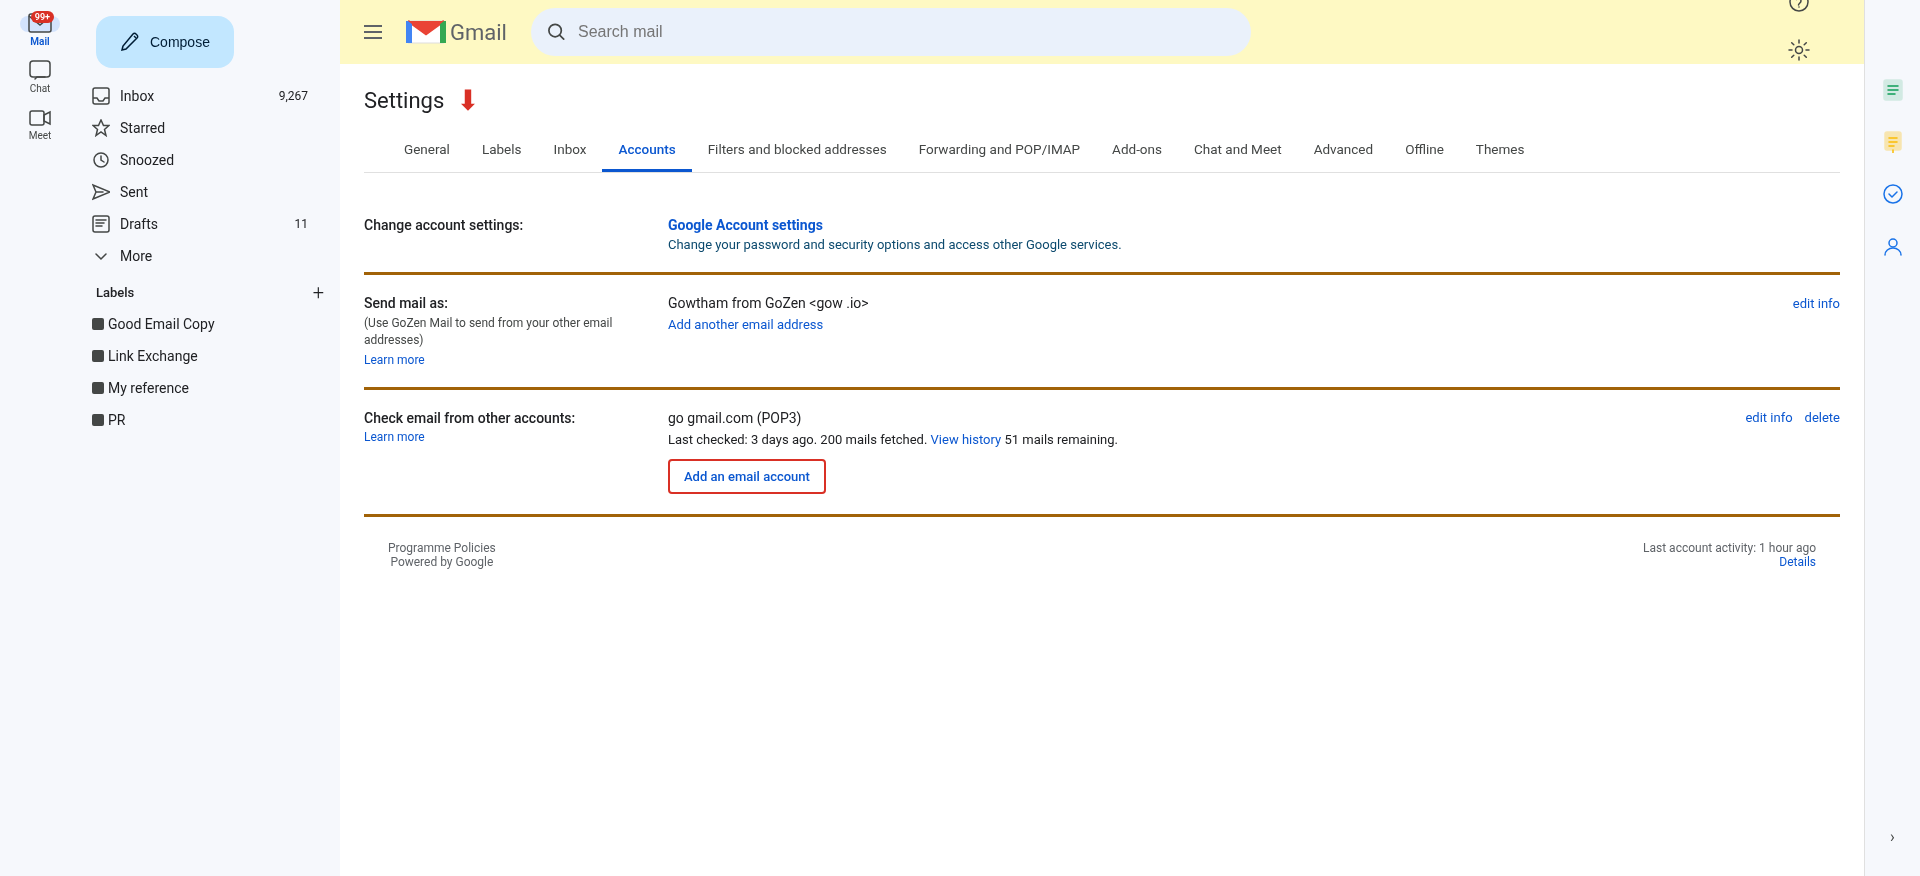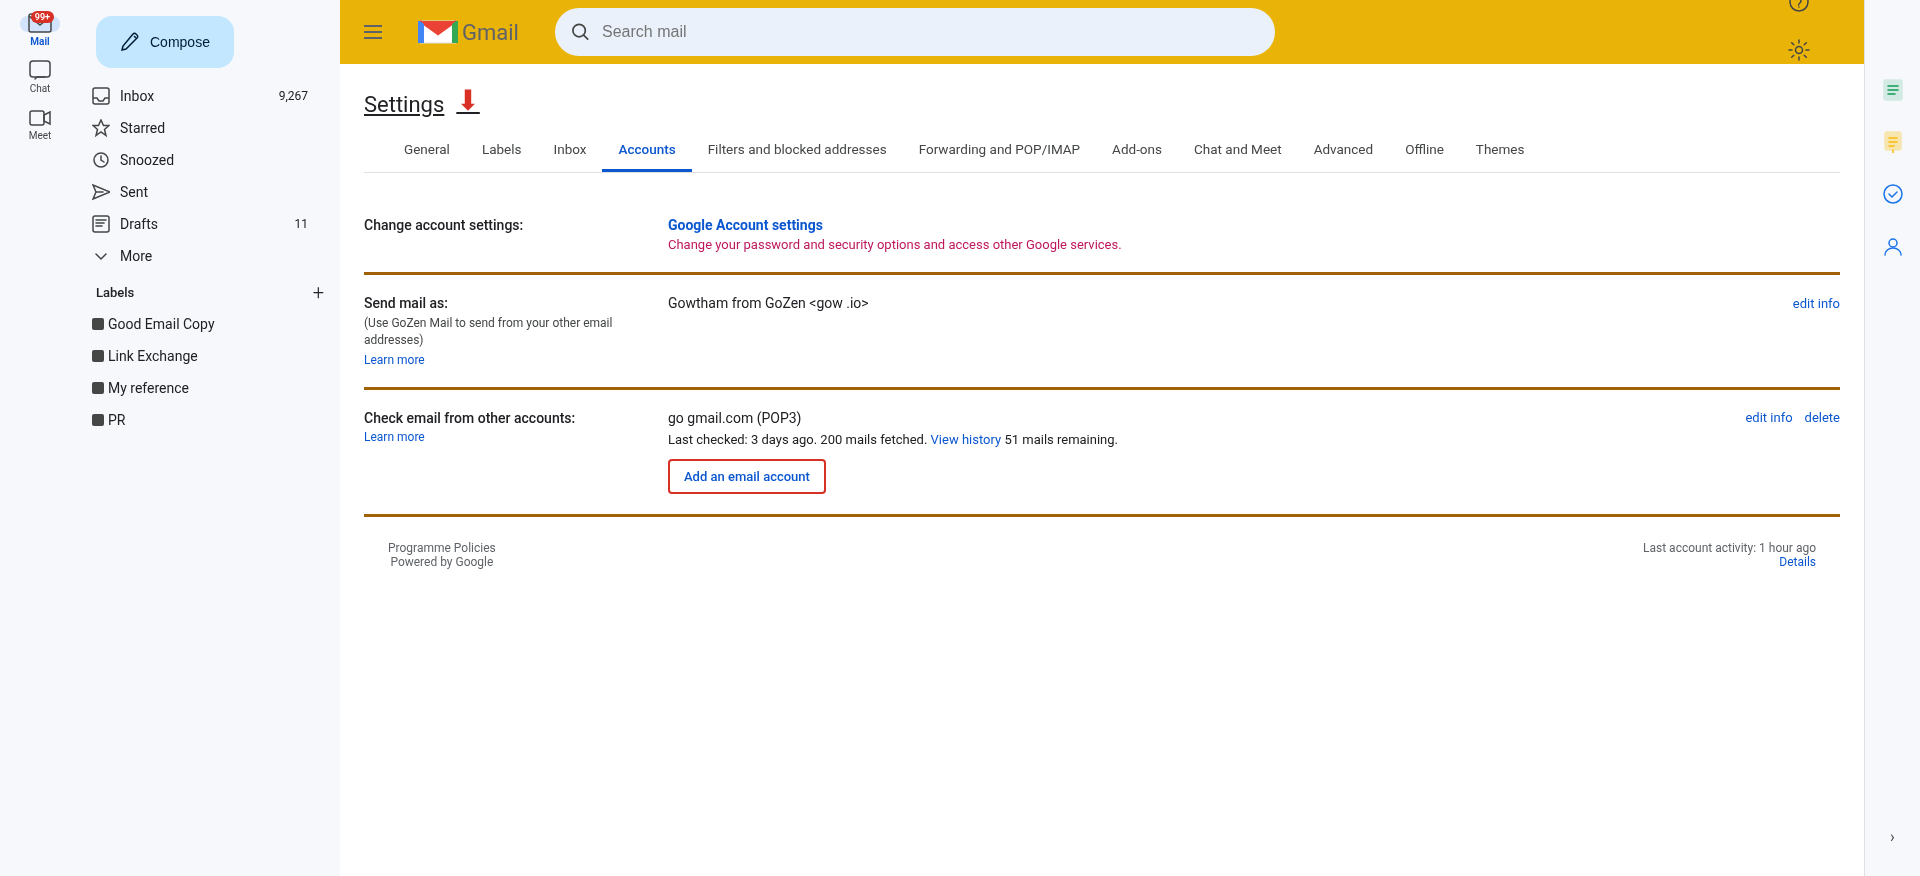--- a/index.html
+++ b/index.html
@@ -19,50 +19,50 @@
     .nav-item { display: flex; align-items: center; padding: 4px 16px 4px 12px; height: 32px; border-radius: 0 16px 16px 0; cursor: pointer; margin-right: 16px; gap: 10px; font-size: 14px; color: #202124; }
     .nav-item .count { margin-left: auto; font-size: 12px; color: #202124; }
     .nav-section-title { font-size: 13px; font-weight: 500; color: #202124; padding: 8px 16px 4px; display: flex; align-items: center; justify-content: space-between; }
     .label-item { display: flex; align-items: center; padding: 4px 16px 4px 12px; height: 32px; border-radius: 0 16px 16px 0; cursor: pointer; margin-right: 16px; gap: 4px; font-size: 14px; color: #202124; }
     .label-dot { width: 12px; height: 12px; border-radius: 2px; background: #444746; flex-shrink: 0; }
 
     
     .content-area { flex: 1; display: flex; flex-direction: column; overflow: hidden; }
 
     
-    .topbar { height: 64px; background: #eab308; display: flex; align-items: center; padding: 0 16px; gap: 28px; flex-shrink: 0; }
+    .topbar { height: 64px; background: #fef9c3; display: flex; align-items: center; padding: 0 16px; gap: 16px; flex-shrink: 0; }
     .menu-icon { cursor: pointer; padding: 8px; border-radius: 50%; display: flex; align-items: center; justify-content: center; }
     .gmail-logo { display: flex; align-items: center; gap: 4px; margin-right: 8px; }
     .search-bar { flex: 1; max-width: 720px; background: #eaf1fb; border-radius: 24px; height: 48px; display: flex; align-items: center; padding: 0 16px; gap: 12px; }
     .search-bar input { border: none; background: transparent; font-size: 16px; outline: none; width: 100%; color: #202124; }
     .topbar-right { margin-left: auto; display: flex; align-items: center; gap: 8px; flex-direction: column; }
     .icon-btn { width: 40px; height: 40px; border-radius: 50%; display: flex; align-items: center; justify-content: center; cursor: pointer; border: none; background: transparent; }
     .active-status { display: flex; align-items: center; gap: 6px; padding: 6px 12px; border-radius: 20px; cursor: pointer; font-size: 14px; color: #202124; }
     .green-dot { width: 10px; height: 10px; border-radius: 50%; background: #1e8e3e; flex-shrink: 0; }
     .notification-badge { position: relative; }
     .badge { position: absolute; top: -2px; right: -2px; background: #d93025; color: white; font-size: 9px; border-radius: 8px; padding: 1px 4px; font-weight: 600; }
 
     
     .settings-content { flex: 1; background: white; overflow-y: auto; padding: 0; margin: 0; }
     .settings-header { padding: 20px 24px 0; }
-    .settings-title { font-size: 22px; font-weight: 400; color: #202124; margin-bottom: 0; display: flex; align-items: flex-end; gap: 12px; text-decoration: underline; }
+    .settings-title { font-size: 22px; font-weight: 400; color: #202124; margin-bottom: 0; display: flex; align-items: center; gap: 12px; }
     .red-arrow { color: #d93025; font-size: 28px; }
     .settings-tabs { display: flex; flex-wrap: wrap; gap: 0; padding: 0 24px; border-bottom: 1px solid #e0e0e0; margin-top: 12px; }
     .tab { padding: 12px 16px; font-size: 13.5px; color: #444746; cursor: pointer; white-space: nowrap; border-bottom: 3px solid transparent; }
     .tab.active { color: #0b57d0; border-bottom: 3px solid #0b57d0; font-weight: 500; }
     .settings-body { padding: 24px; }
     .settings-row { display: flex; align-items: flex-start; padding: 20px 0; border-bottom: 3px solid #a16207; gap: 24px; }
     .settings-row:last-child { border-bottom: none; }
     .settings-label { width: 280px; flex-shrink: 0; }
     .settings-label .main-label { font-weight: 500; font-size: 14px; color: #202124; }
     .settings-label .sub-label { font-size: 12px; color: #444746; margin-top: 4px; line-height: 1.4; }
     .settings-label .learn-more { color: #0b57d0; cursor: pointer; font-size: 12px; margin-top: 4px; display: block; }
     .settings-value { flex: 1; }
     .settings-value .blue-link { color: #0b57d0; cursor: pointer; text-decoration: none; font-weight: bold; }
-    .settings-value .description { font-size: 13px; color: #be185d; margin-top: 4px; }
+    .settings-value .description { font-size: 13px; color: #0c4a6e; margin-top: 4px; }
     .settings-value .email-info { font-size: 14px; color: #202124; }
     .settings-value .action-row { display: flex; align-items: center; justify-content: space-between; margin-bottom: 6px; }
     .edit-link { color: #0b57d0; cursor: pointer; font-size: 13px; margin-left: auto; }
     .delete-link { color: #0b57d0; cursor: pointer; font-size: 13px; margin-left: 12px; }
     .add-another { color: #0b57d0; cursor: pointer; font-size: 13px; display: block; margin-top: 6px; }
     .email-account-btn { display: inline-block; padding: 8px 14px; border: 2px solid #d93025; border-radius: 4px; color: #0b57d0; font-size: 13px; font-weight: 500; cursor: pointer; margin-top: 8px; }
     .check-info { font-size: 13px; color: #202124; margin-bottom: 4px; }
     .view-history { color: #0b57d0; cursor: pointer; }
     .footer { text-align: center; padding: 24px; color: #5f6368; font-size: 12px; display: flex; justify-content: space-between; }
 
@@ -296,20 +296,21 @@
           <div class="settings-label">
             <div class="main-label">Send mail as:</div>
             <div class="sub-label">(Use GoZen Mail to send from your other email addresses)</div>
             <a class="learn-more">Learn more</a>
           </div>
           <div class="settings-value">
             <div class="action-row">
               <span class="email-info">Gowtham from GoZen &lt;gow                  .io&gt;</span>
               <a class="edit-link">edit info</a>
             </div>
+            <a class="add-another">Add another email address</a>
           </div>
         </div>
 
         <div class="settings-row">
           <div class="settings-label">
             <div class="main-label">Check email from other accounts:</div>
             <a class="learn-more">Learn more</a>
           </div>
           <div class="settings-value">
             <div class="action-row">

